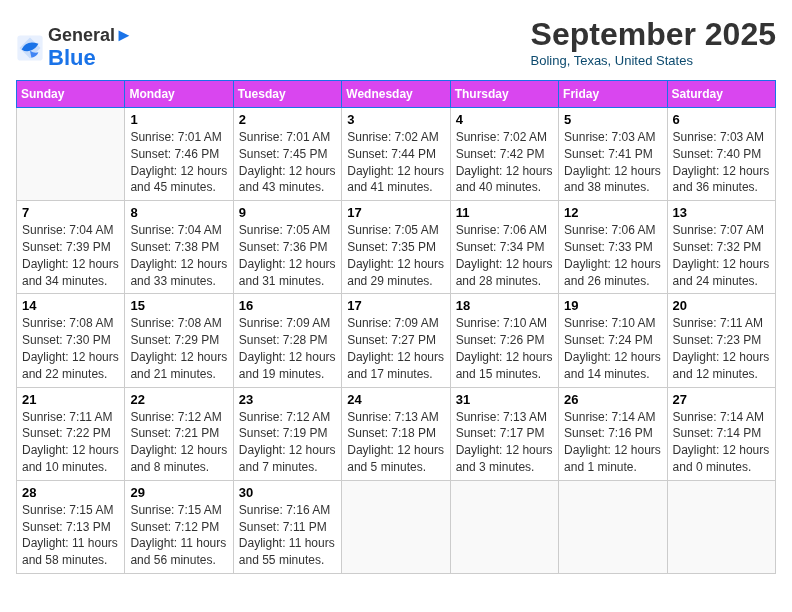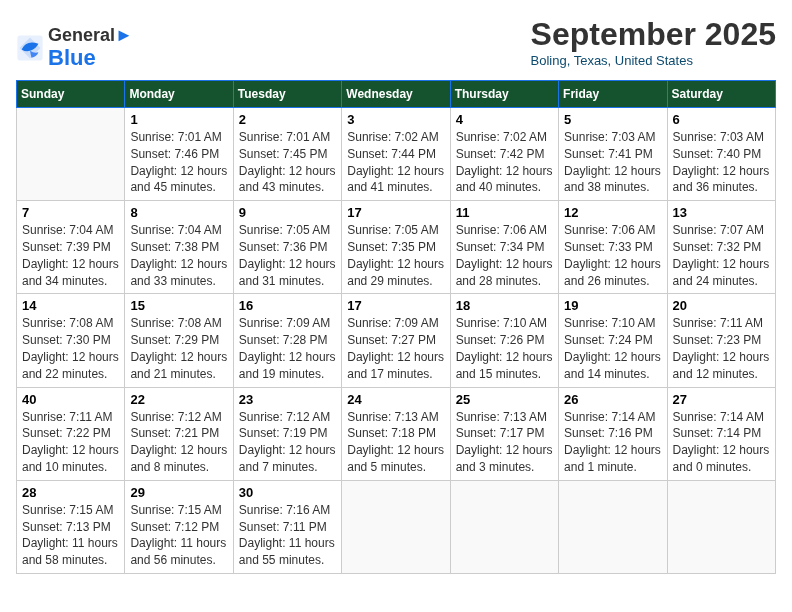--- a/index.html
+++ b/index.html
@@ -37,21 +37,21 @@
     .location-title {
       font-size: 13px;
       color: #0c4a6e;
     }
     table {
       width: 100%;
       border-collapse: collapse;
       font-size: 11px;
     }
     thead th {
-      background-color: #14532d;
+      background-color: #d946ef;
       color: #fff;
       padding: 6px 4px;
       text-align: left;
       font-size: 12px;
       font-weight: bold;
       border: 1px solid #1a73e8;
     }
     tbody td {
       border: 1px solid #ccc;
       vertical-align: top;
@@ -191,37 +191,37 @@
           <div class="day-number">19</div>
           <div class="day-info">Sunrise: 7:10 AM<br>Sunset: 7:24 PM<br>Daylight: 12 hours and 14 minutes.</div>
         </td>
         <td>
           <div class="day-number">20</div>
           <div class="day-info">Sunrise: 7:11 AM<br>Sunset: 7:23 PM<br>Daylight: 12 hours and 12 minutes.</div>
         </td>
       </tr>
       <tr>
         <td>
-          <div class="day-number">40</div>
+          <div class="day-number">21</div>
           <div class="day-info">Sunrise: 7:11 AM<br>Sunset: 7:22 PM<br>Daylight: 12 hours and 10 minutes.</div>
         </td>
         <td>
           <div class="day-number">22</div>
           <div class="day-info">Sunrise: 7:12 AM<br>Sunset: 7:21 PM<br>Daylight: 12 hours and 8 minutes.</div>
         </td>
         <td>
           <div class="day-number">23</div>
           <div class="day-info">Sunrise: 7:12 AM<br>Sunset: 7:19 PM<br>Daylight: 12 hours and 7 minutes.</div>
         </td>
         <td>
           <div class="day-number">24</div>
           <div class="day-info">Sunrise: 7:13 AM<br>Sunset: 7:18 PM<br>Daylight: 12 hours and 5 minutes.</div>
         </td>
         <td>
-          <div class="day-number">25</div>
+          <div class="day-number">31</div>
           <div class="day-info">Sunrise: 7:13 AM<br>Sunset: 7:17 PM<br>Daylight: 12 hours and 3 minutes.</div>
         </td>
         <td>
           <div class="day-number">26</div>
           <div class="day-info">Sunrise: 7:14 AM<br>Sunset: 7:16 PM<br>Daylight: 12 hours and 1 minute.</div>
         </td>
         <td>
           <div class="day-number">27</div>
           <div class="day-info">Sunrise: 7:14 AM<br>Sunset: 7:14 PM<br>Daylight: 12 hours and 0 minutes.</div>
         </td>

